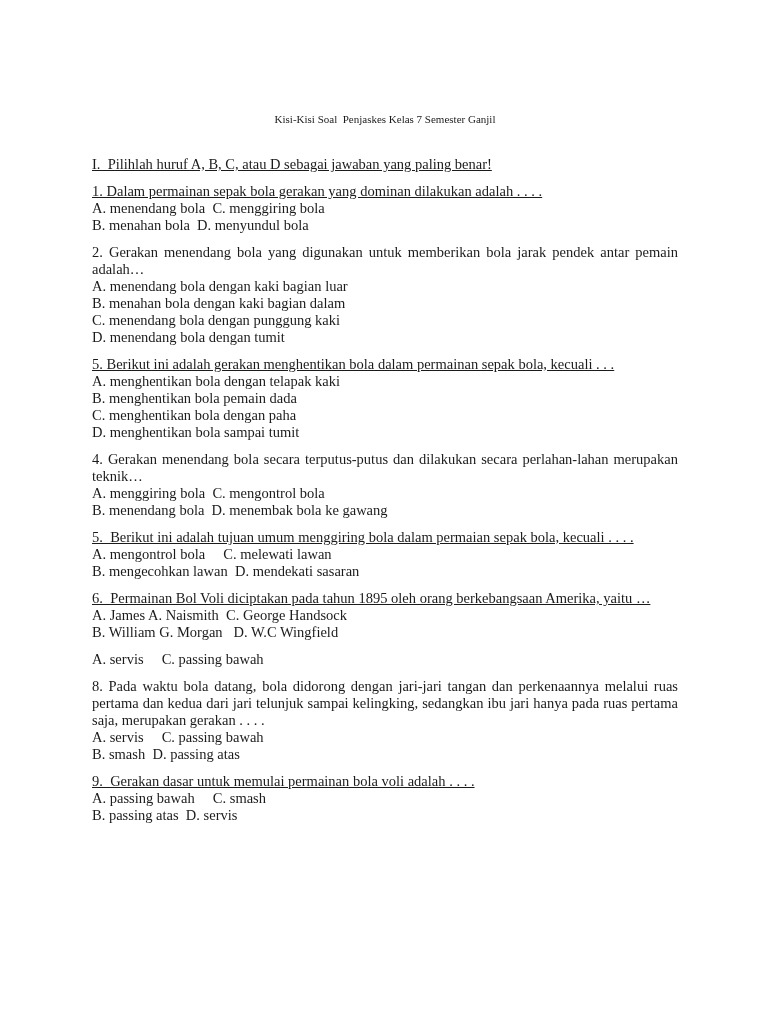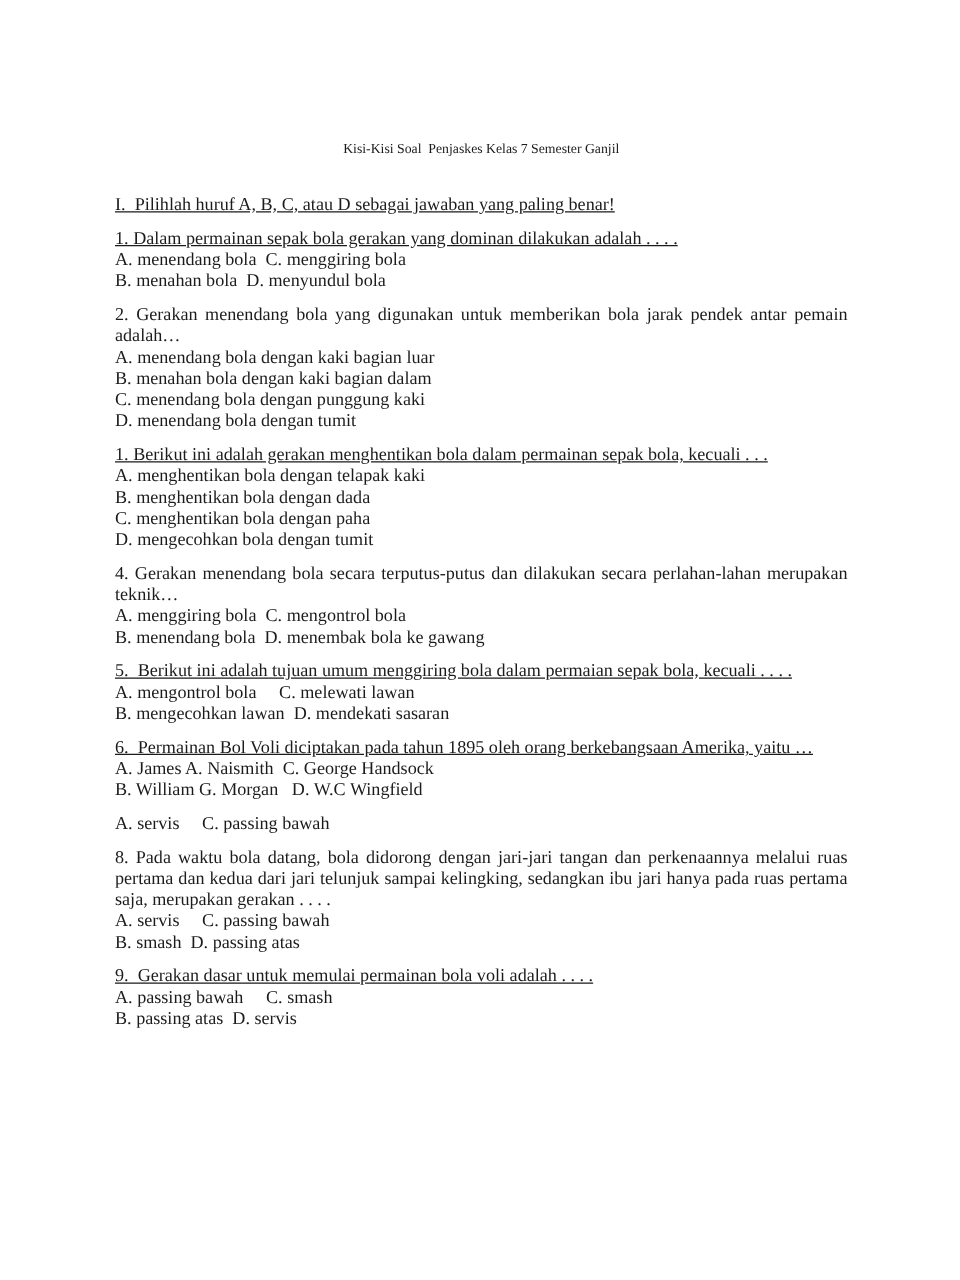--- a/index.html
+++ b/index.html
@@ -73,25 +73,25 @@
 
   <div class="q">
     <div class="stem-justify">2. Gerakan menendang bola yang digunakan untuk memberikan bola jarak pendek antar pemain adalah…</div>
     <div class="opt">A. menendang bola dengan kaki bagian luar</div>
     <div class="opt">B. menahan bola dengan kaki bagian dalam</div>
     <div class="opt">C. menendang bola dengan punggung kaki</div>
     <div class="opt">D. menendang bola dengan tumit</div>
   </div>
 
   <div class="q">
-    <div class="stem-pre">1. Berikut ini adalah gerakan menghentikan bola dalam permainan sepak bola, kecuali . . .</div>
+    <div class="stem-pre">5. Berikut ini adalah gerakan menghentikan bola dalam permainan sepak bola, kecuali . . .</div>
     <div class="opt">A. menghentikan bola dengan telapak kaki</div>
-    <div class="opt">B. menghentikan bola dengan dada</div>
+    <div class="opt">B. menghentikan bola pemain dada</div>
     <div class="opt">C. menghentikan bola dengan paha</div>
-    <div class="opt">D. mengecohkan bola dengan tumit</div>
+    <div class="opt">D. menghentikan bola sampai tumit</div>
   </div>
 
   <div class="q">
     <div class="stem-justify">4.  Gerakan menendang bola secara terputus-putus dan dilakukan secara perlahan-lahan merupakan teknik…</div>
     <div class="opt">A. menggiring bola  C. mengontrol bola</div>
     <div class="opt">B. menendang bola  D. menembak bola ke gawang</div>
   </div>
 
   <div class="q">
     <div class="stem-pre">5.  Berikut ini adalah tujuan umum menggiring bola dalam permaian sepak bola, kecuali . . . .</div>

